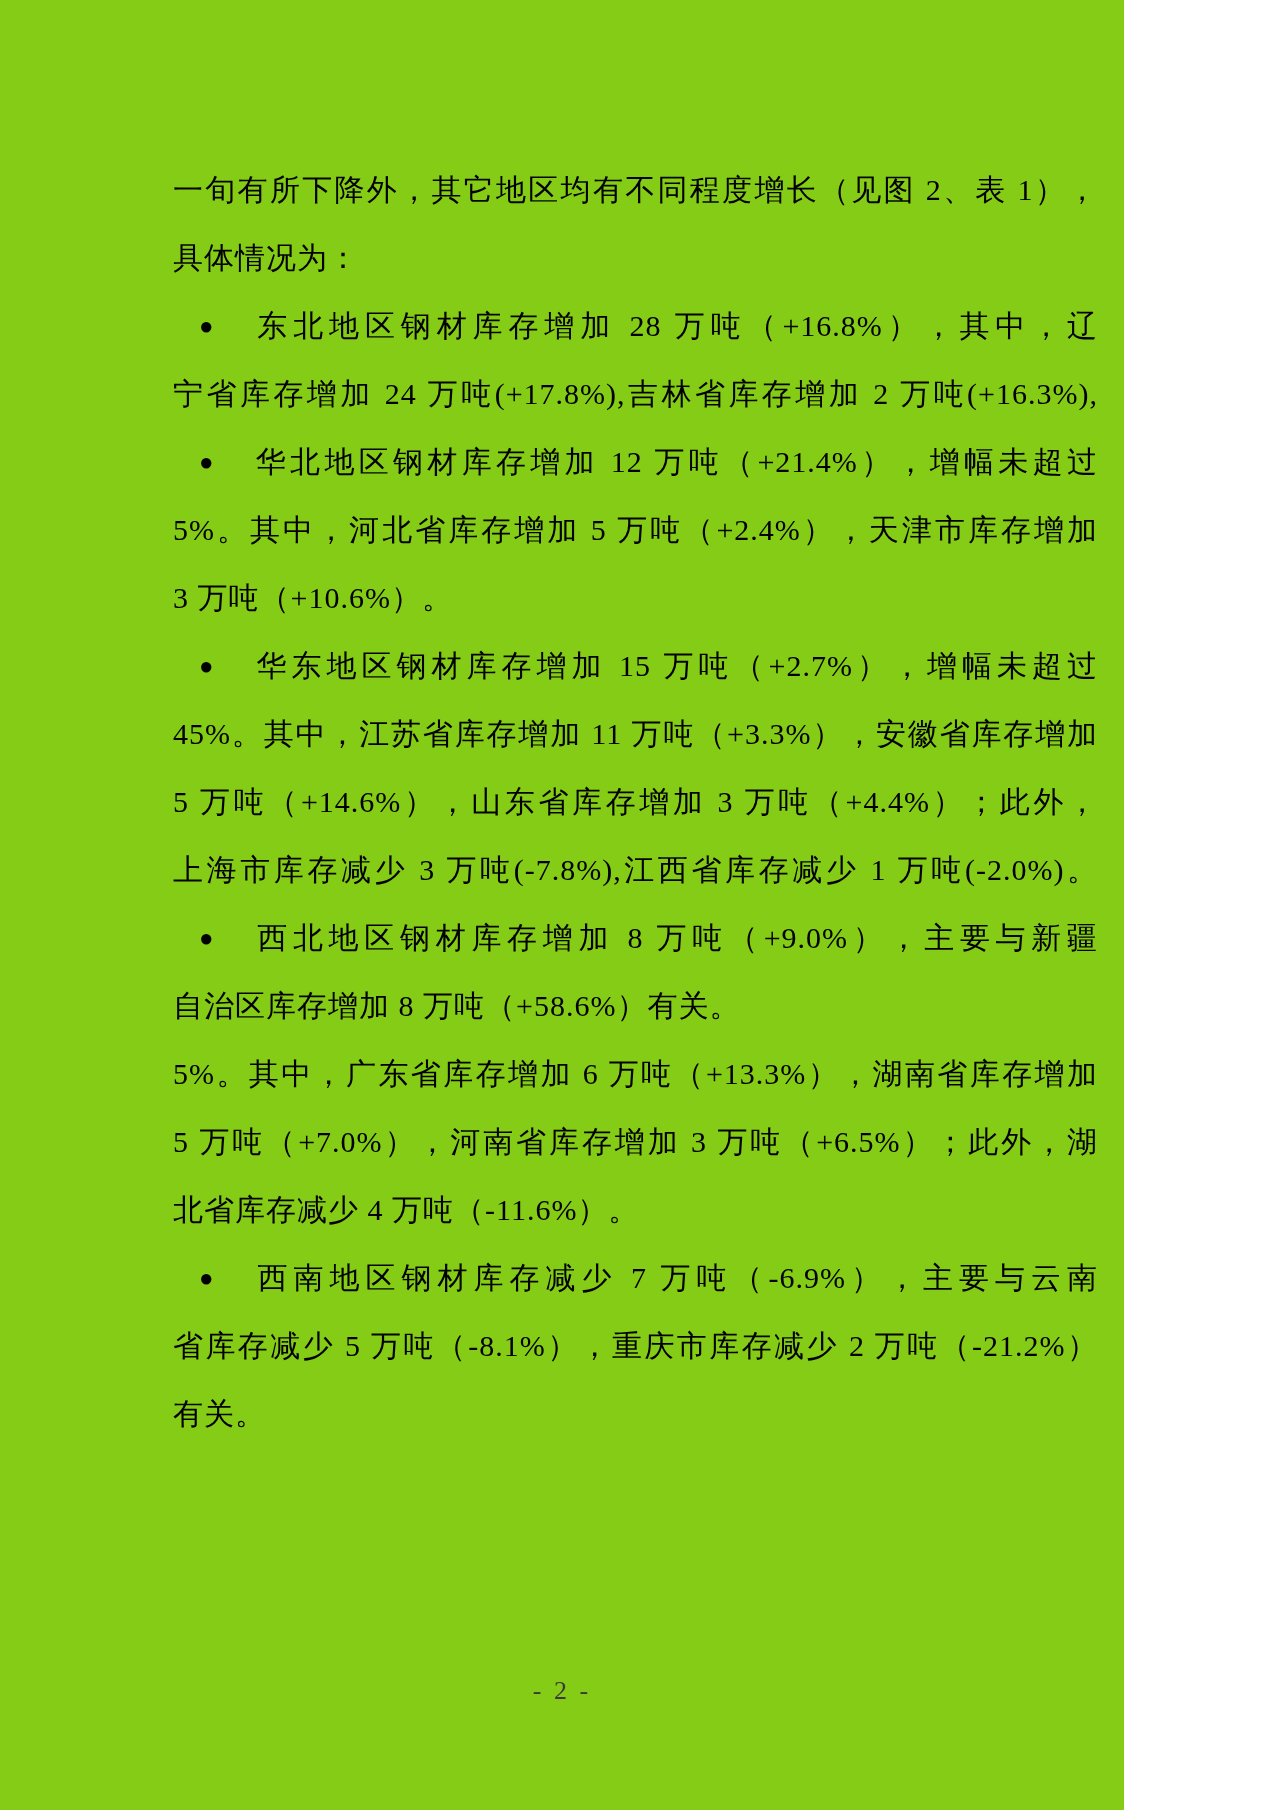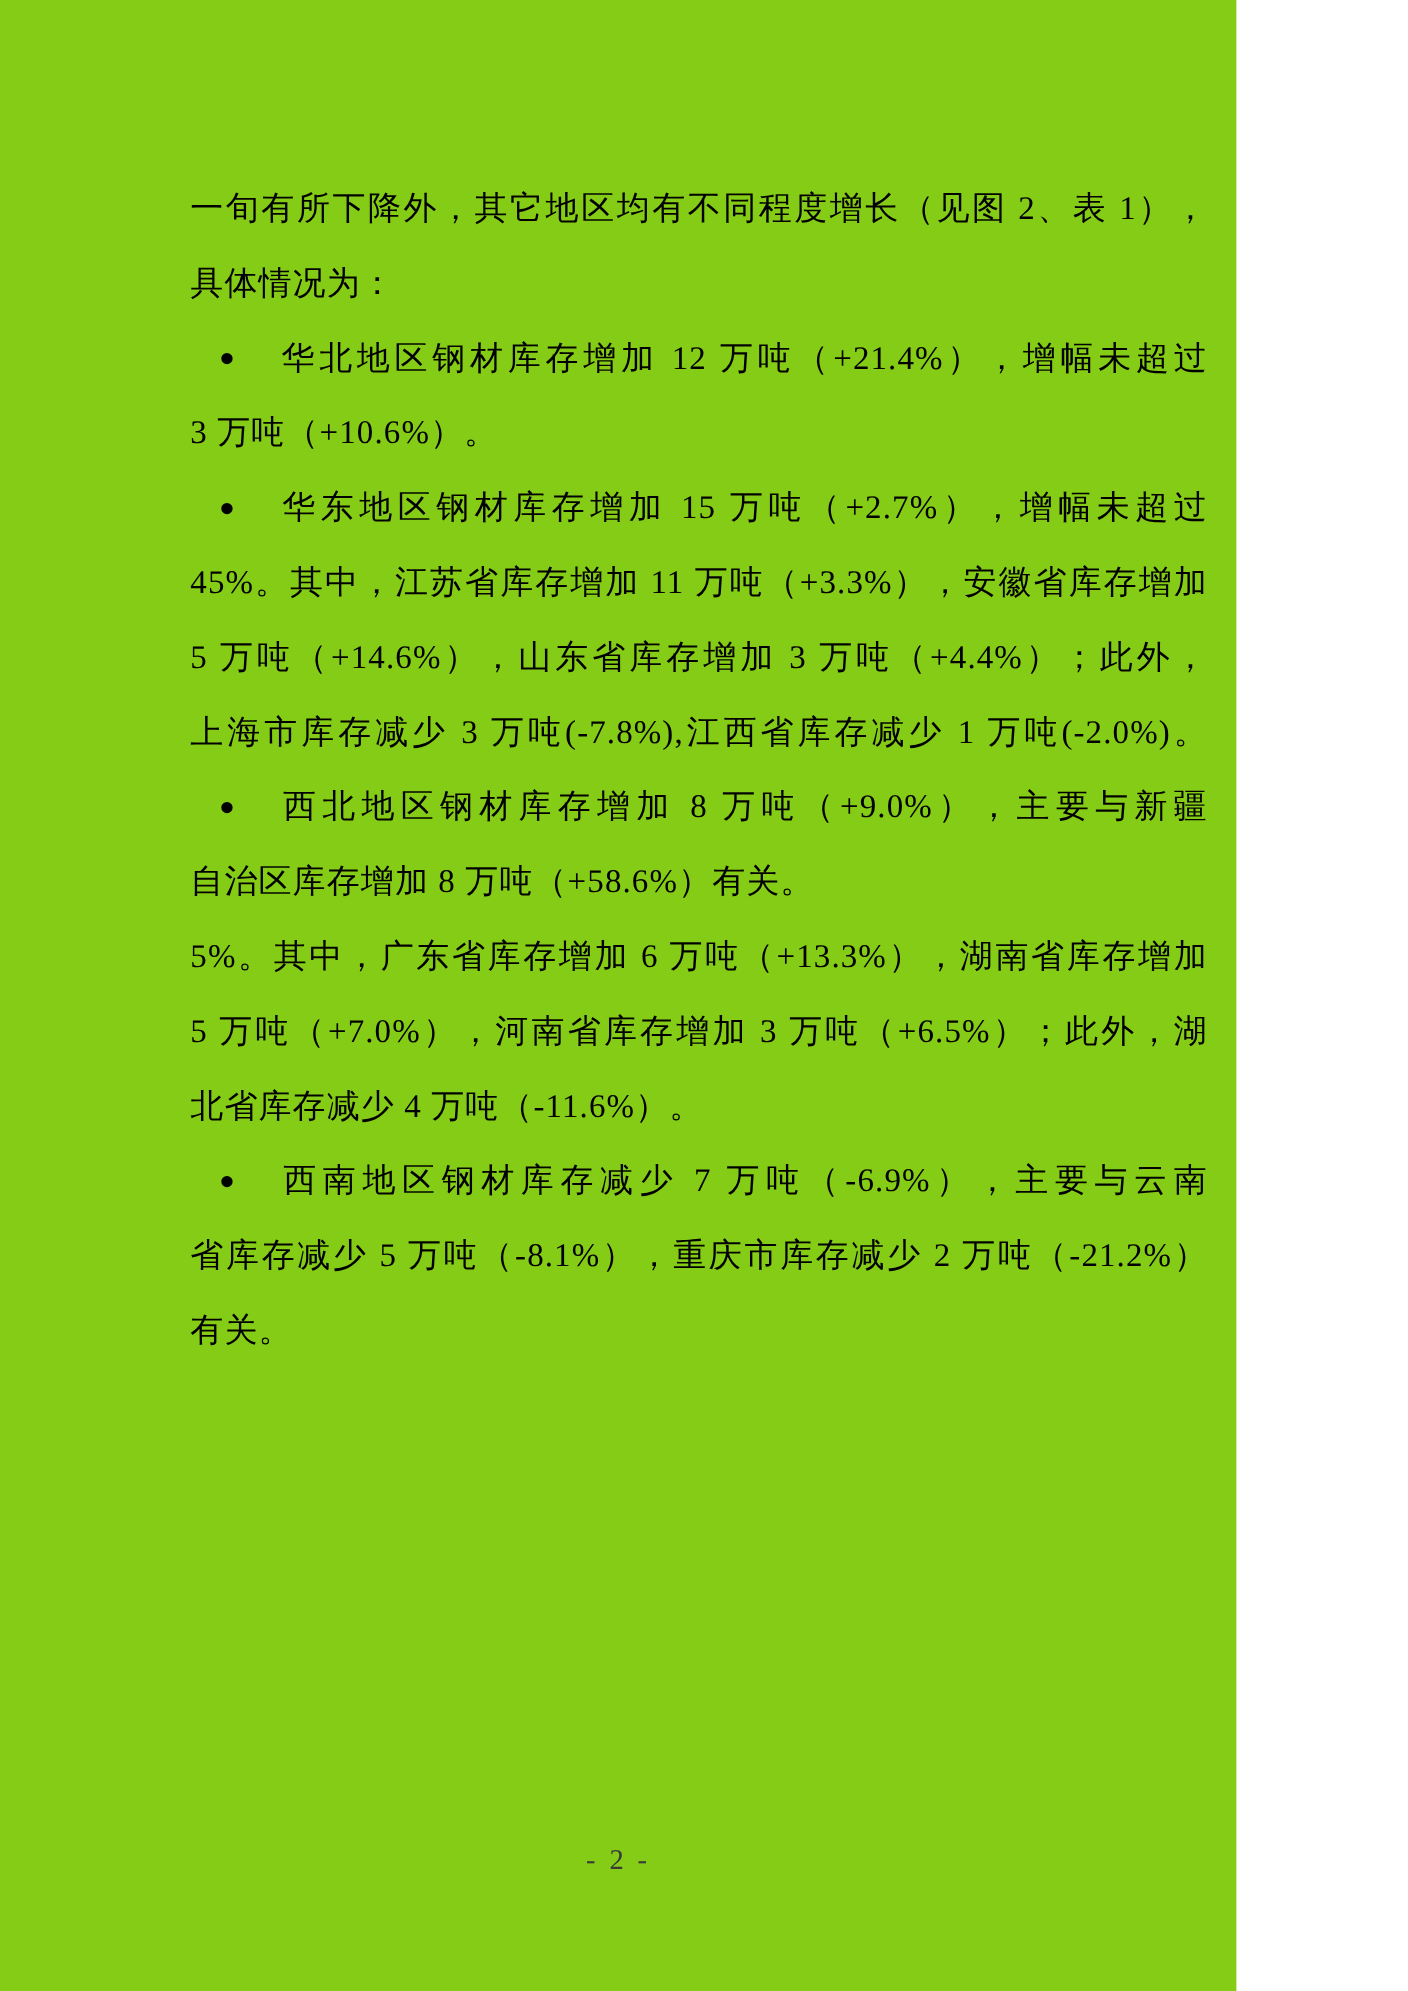--- a/index.html
+++ b/index.html
@@ -57,25 +57,28 @@
 <body>
 
 <div class="page">
 
   <div class="text-block">
 
     <div class="line justify"><span>一旬有所下降外，其它地区均有不同程度增长（见图 2、表 1），</span></div>
 
     <div class="line"><span>具体情况为：</span></div>
 
+    <div class="line justify indent"><span class="bullet-marker">●</span><span>东北地区钢材库存增加 28 万吨（+16.8%），其中，辽</span></div>
 
+    <div class="line justify"><span>宁省库存增加 24 万吨(+17.8%),吉林省库存增加 2 万吨(+16.3%),</span></div>
 
 
     <div class="line justify indent"><span class="bullet-marker">●</span><span>华北地区钢材库存增加 12 万吨（+21.4%），增幅未超过</span></div>
 
+    <div class="line justify"><span>5%。其中，河北省库存增加 5 万吨（+2.4%），天津市库存增加</span></div>
 
     <div class="line"><span>3 万吨（+10.6%）。</span></div>
 
     <div class="line justify indent"><span class="bullet-marker">●</span><span>华东地区钢材库存增加 15 万吨（+2.7%），增幅未超过</span></div>
 
     <div class="line justify"><span>45%。其中，江苏省库存增加 11 万吨（+3.3%），安徽省库存增加</span></div>
 
     <div class="line justify"><span>5 万吨（+14.6%），山东省库存增加 3 万吨（+4.4%）；此外，</span></div>
 
     <div class="line justify"><span>上海市库存减少 3 万吨(-7.8%),江西省库存减少 1 万吨(-2.0%)。</span></div>

